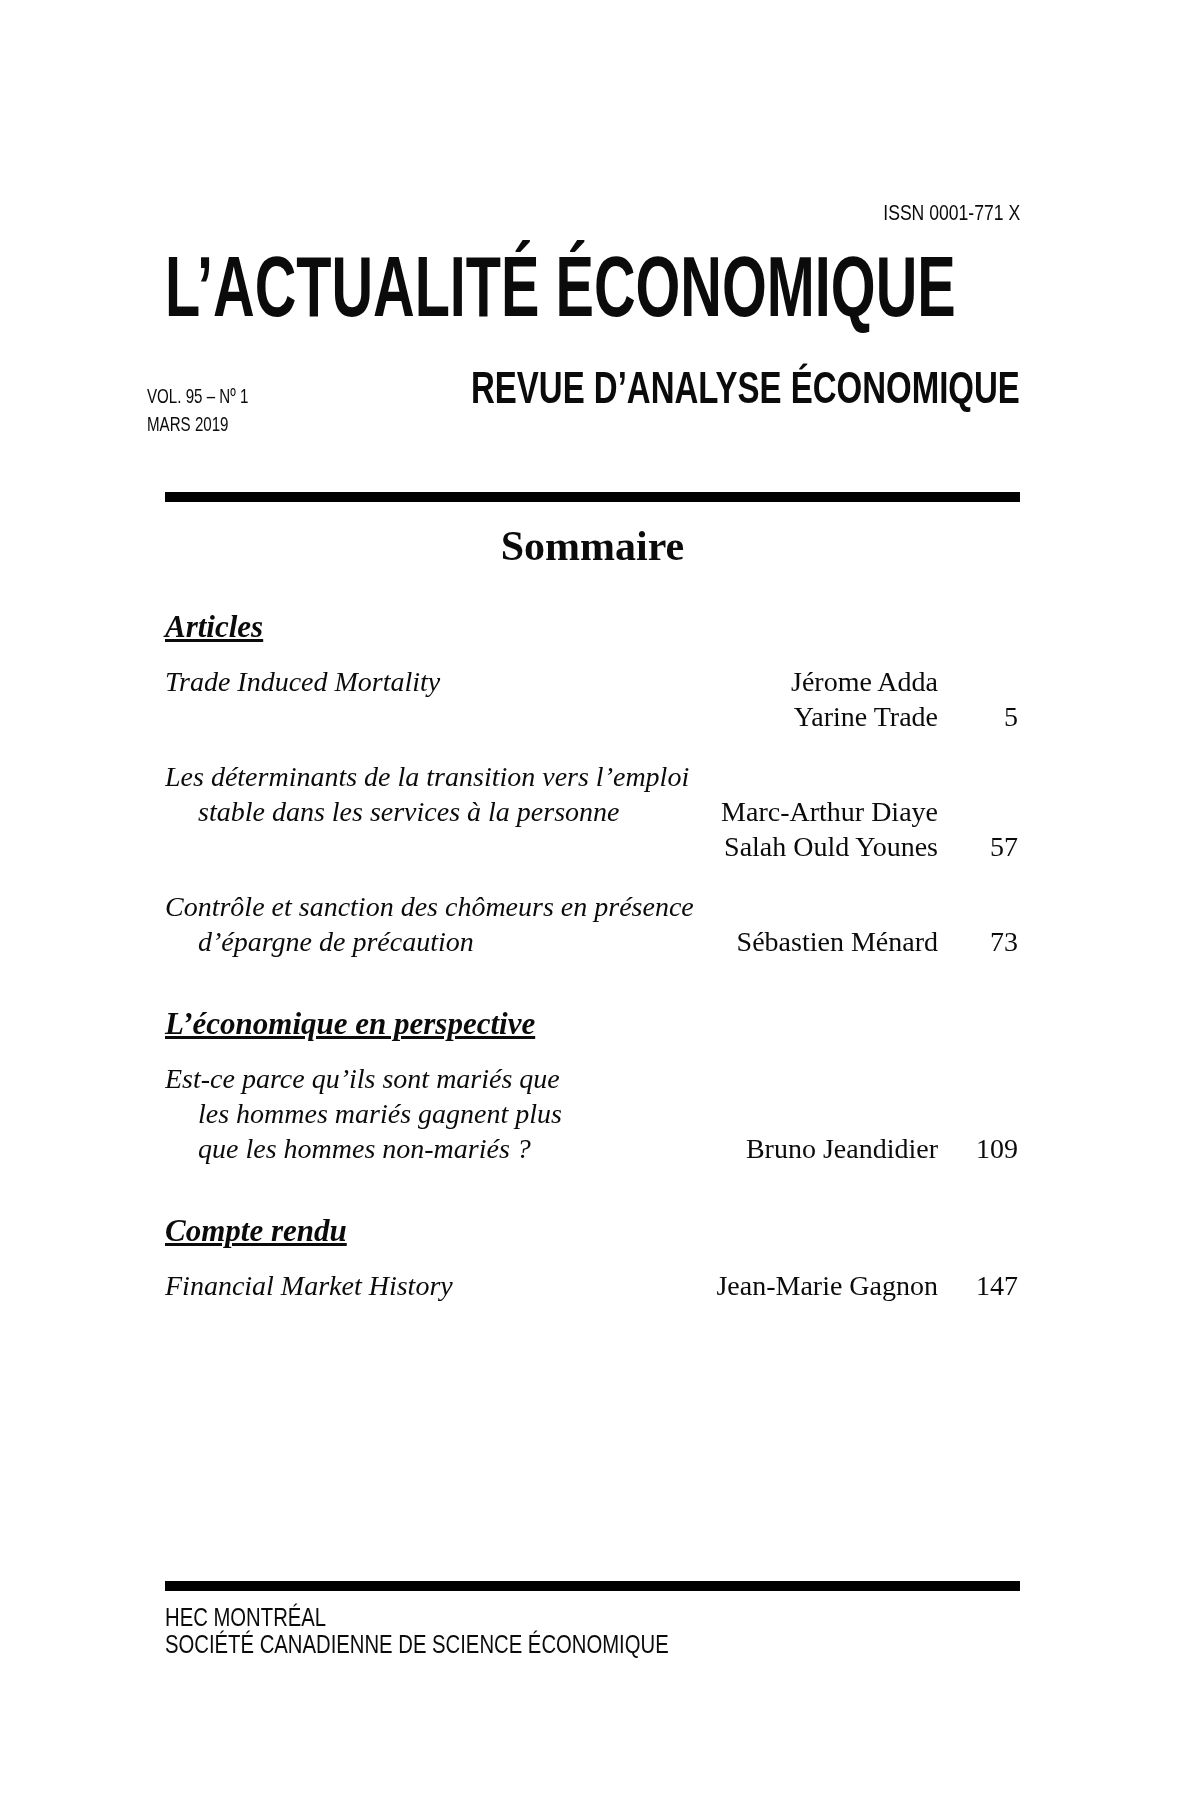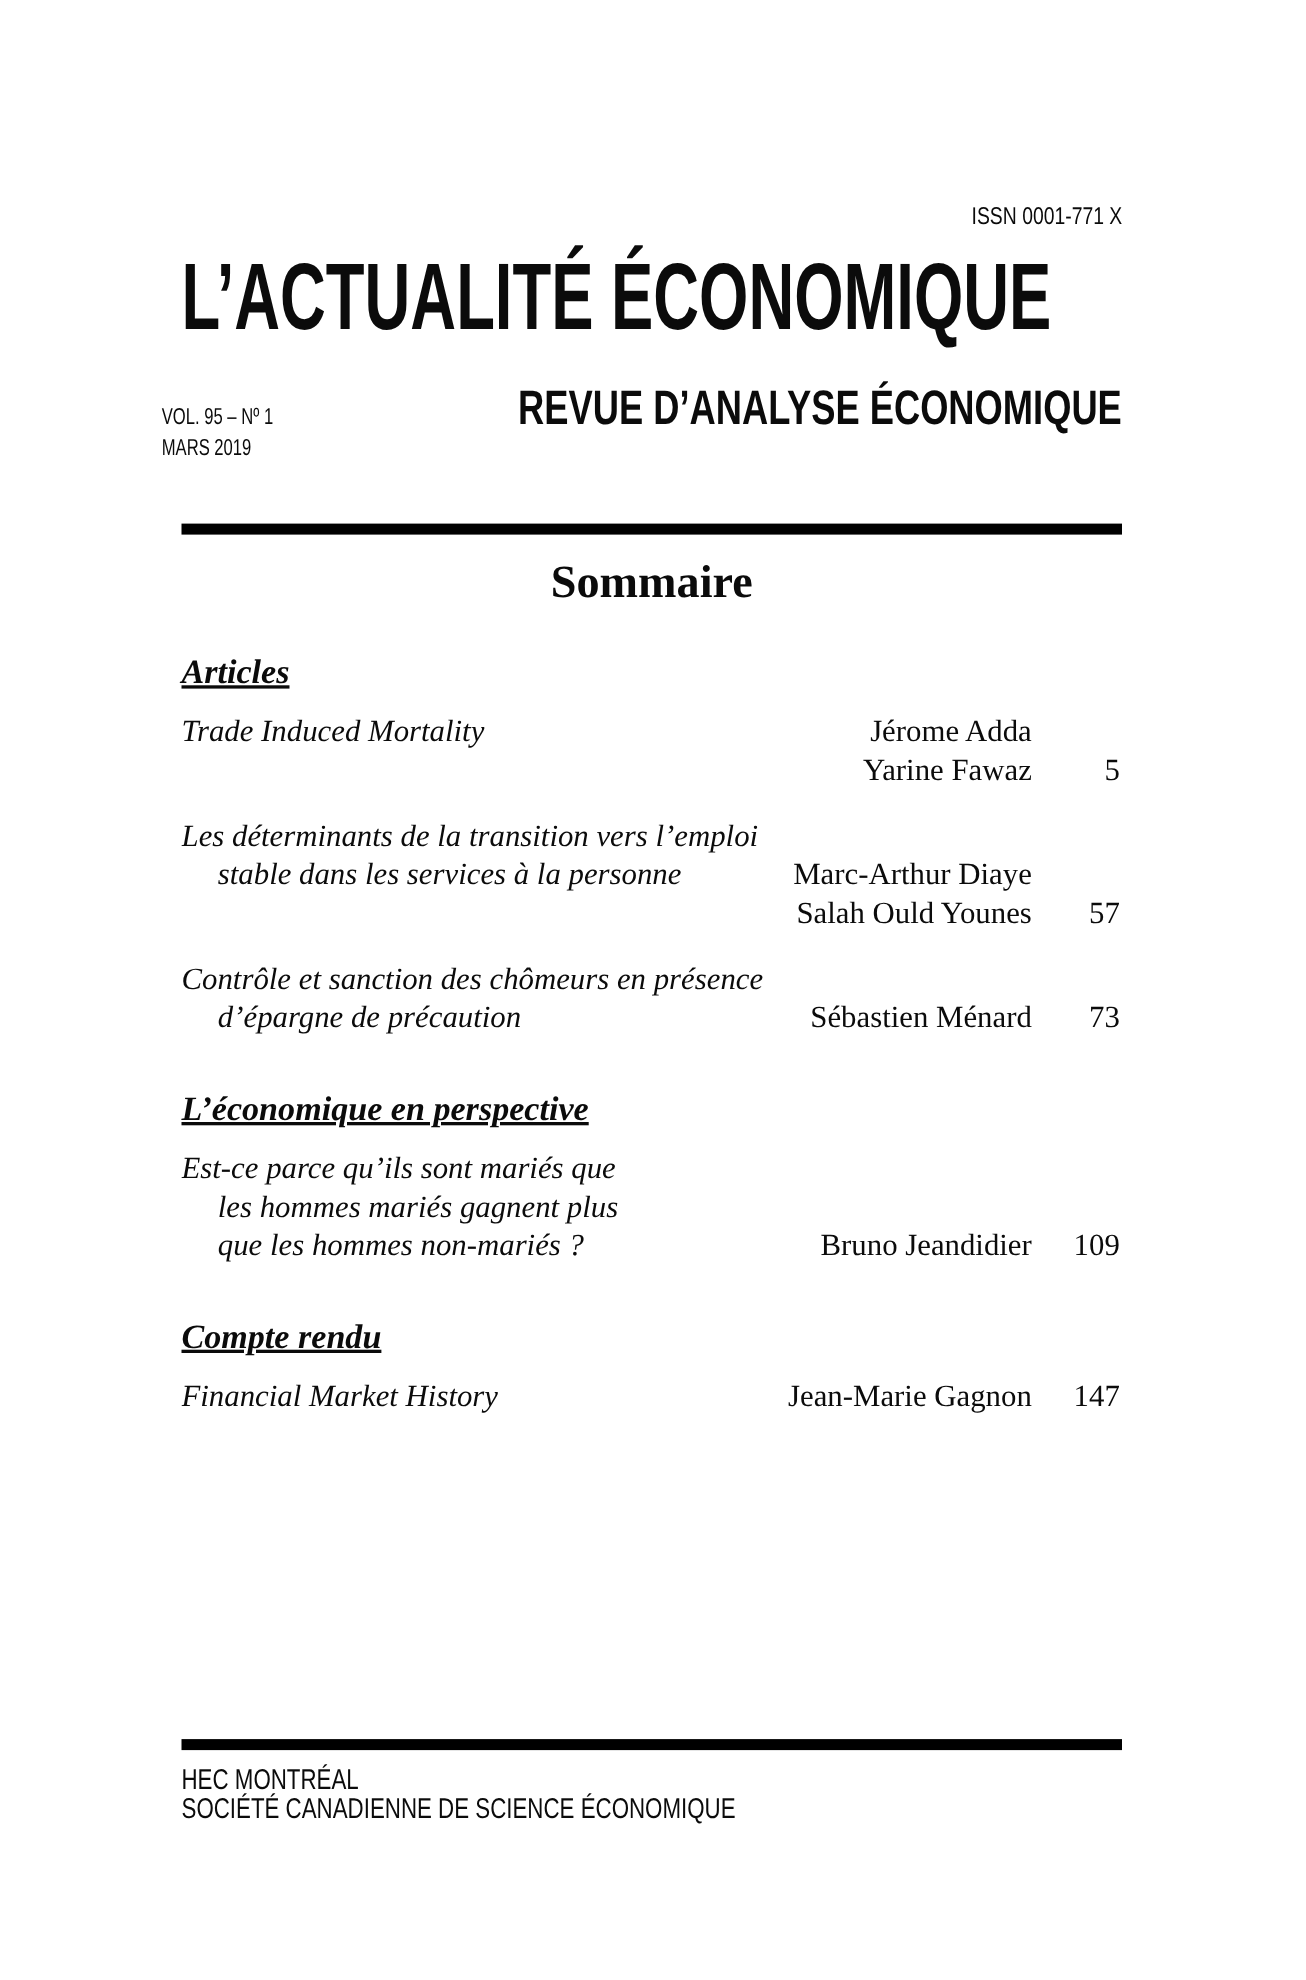--- a/index.html
+++ b/index.html
@@ -8,21 +8,21 @@
     width:1187px;
     height:1800px;
     background:#ffffff;
     color:#0b0b0b;
     font-family:"Liberation Serif", serif;
     overflow:hidden;
   }
   .content {
     position:absolute;
     left:165px;
-    top:0;
+    top:16px;
     width:855px;
   }
   
   .cond { display:inline-block; white-space:nowrap; font-family:"Liberation Sans", sans-serif; }
   .o-left  { transform-origin:0 50%; }
   .o-right { transform-origin:100% 50%; }
 
   .issn {
     margin-top:184px;
     text-align:right;
@@ -159,21 +159,21 @@
         <section class="toc-section">
           <div class="section-heading">Articles</div>
           <div class="entry">
             <div class="row">
               <span class="t">Trade Induced Mortality</span>
               <span class="a">Jérome Adda</span>
               <span class="p"></span>
             </div>
             <div class="row">
               <span class="t indent"></span>
-              <span class="a">Yarine Fawaz</span>
+              <span class="a">Yarine Trade</span>
               <span class="p">5</span>
             </div>
           </div>
           <div class="entry">
             <div class="row">
               <span class="t">Les déterminants de la transition vers l’emploi</span>
               <span class="a"></span>
               <span class="p"></span>
             </div>
             <div class="row">

